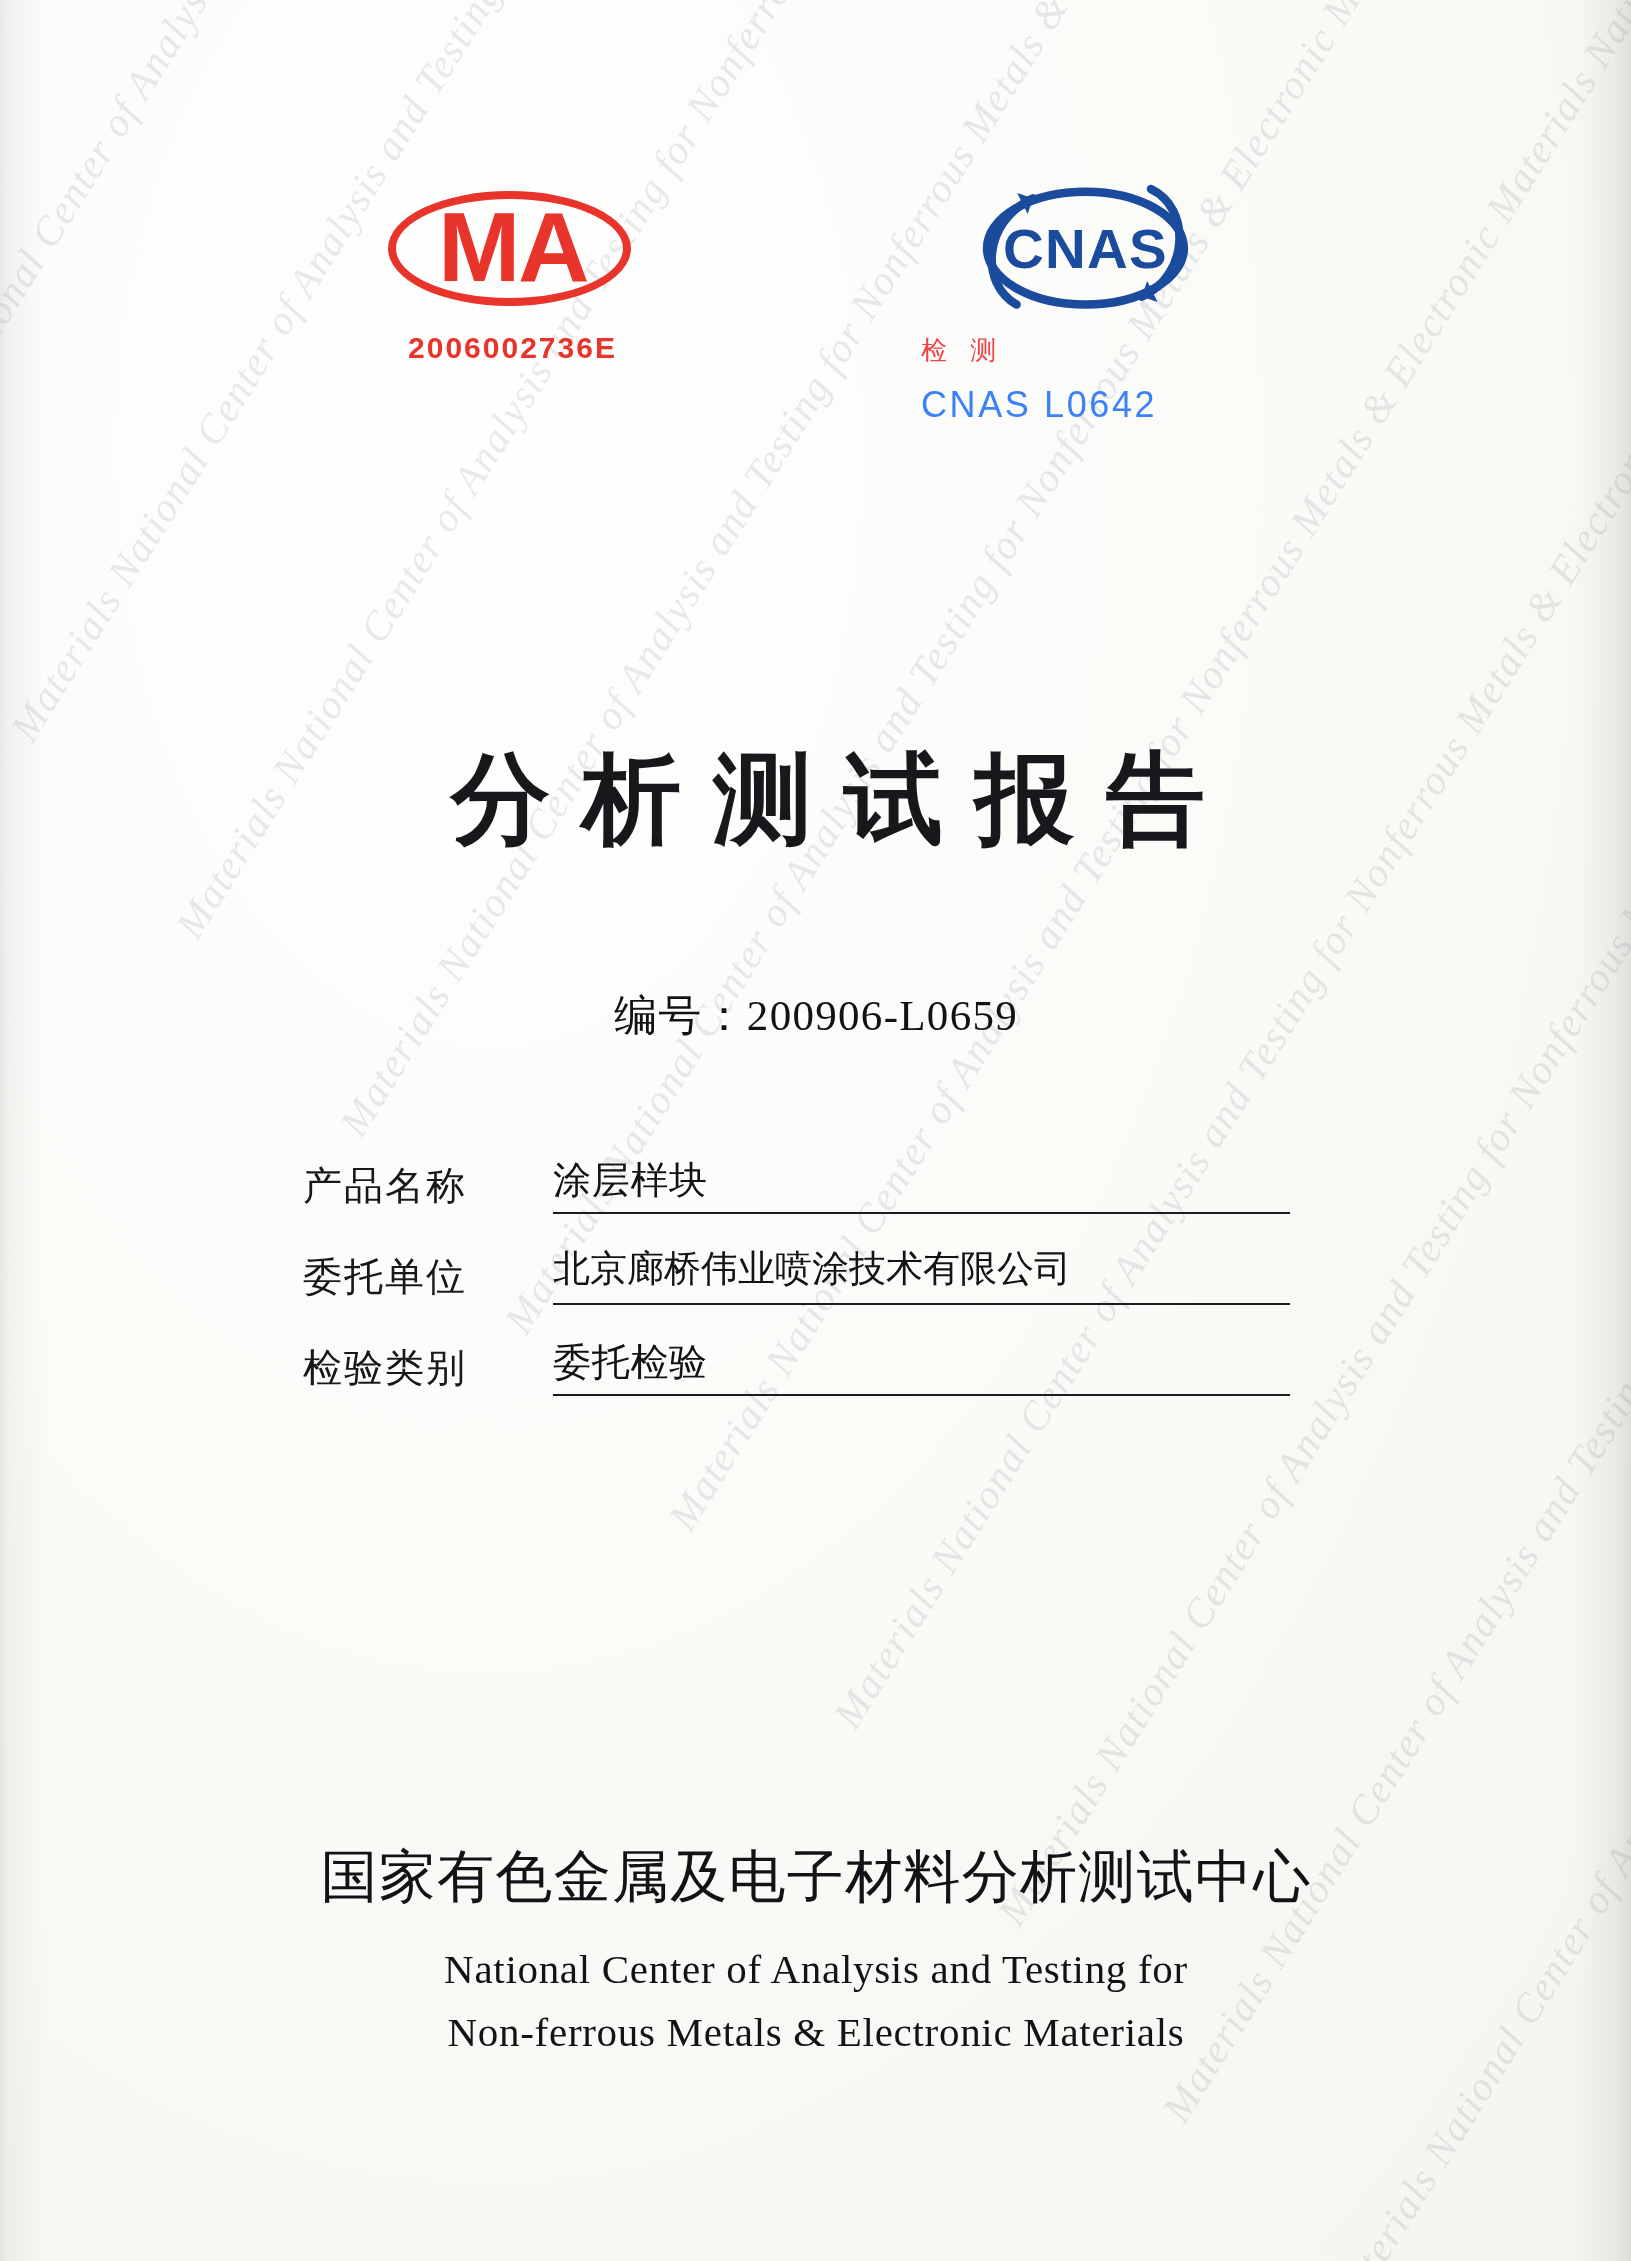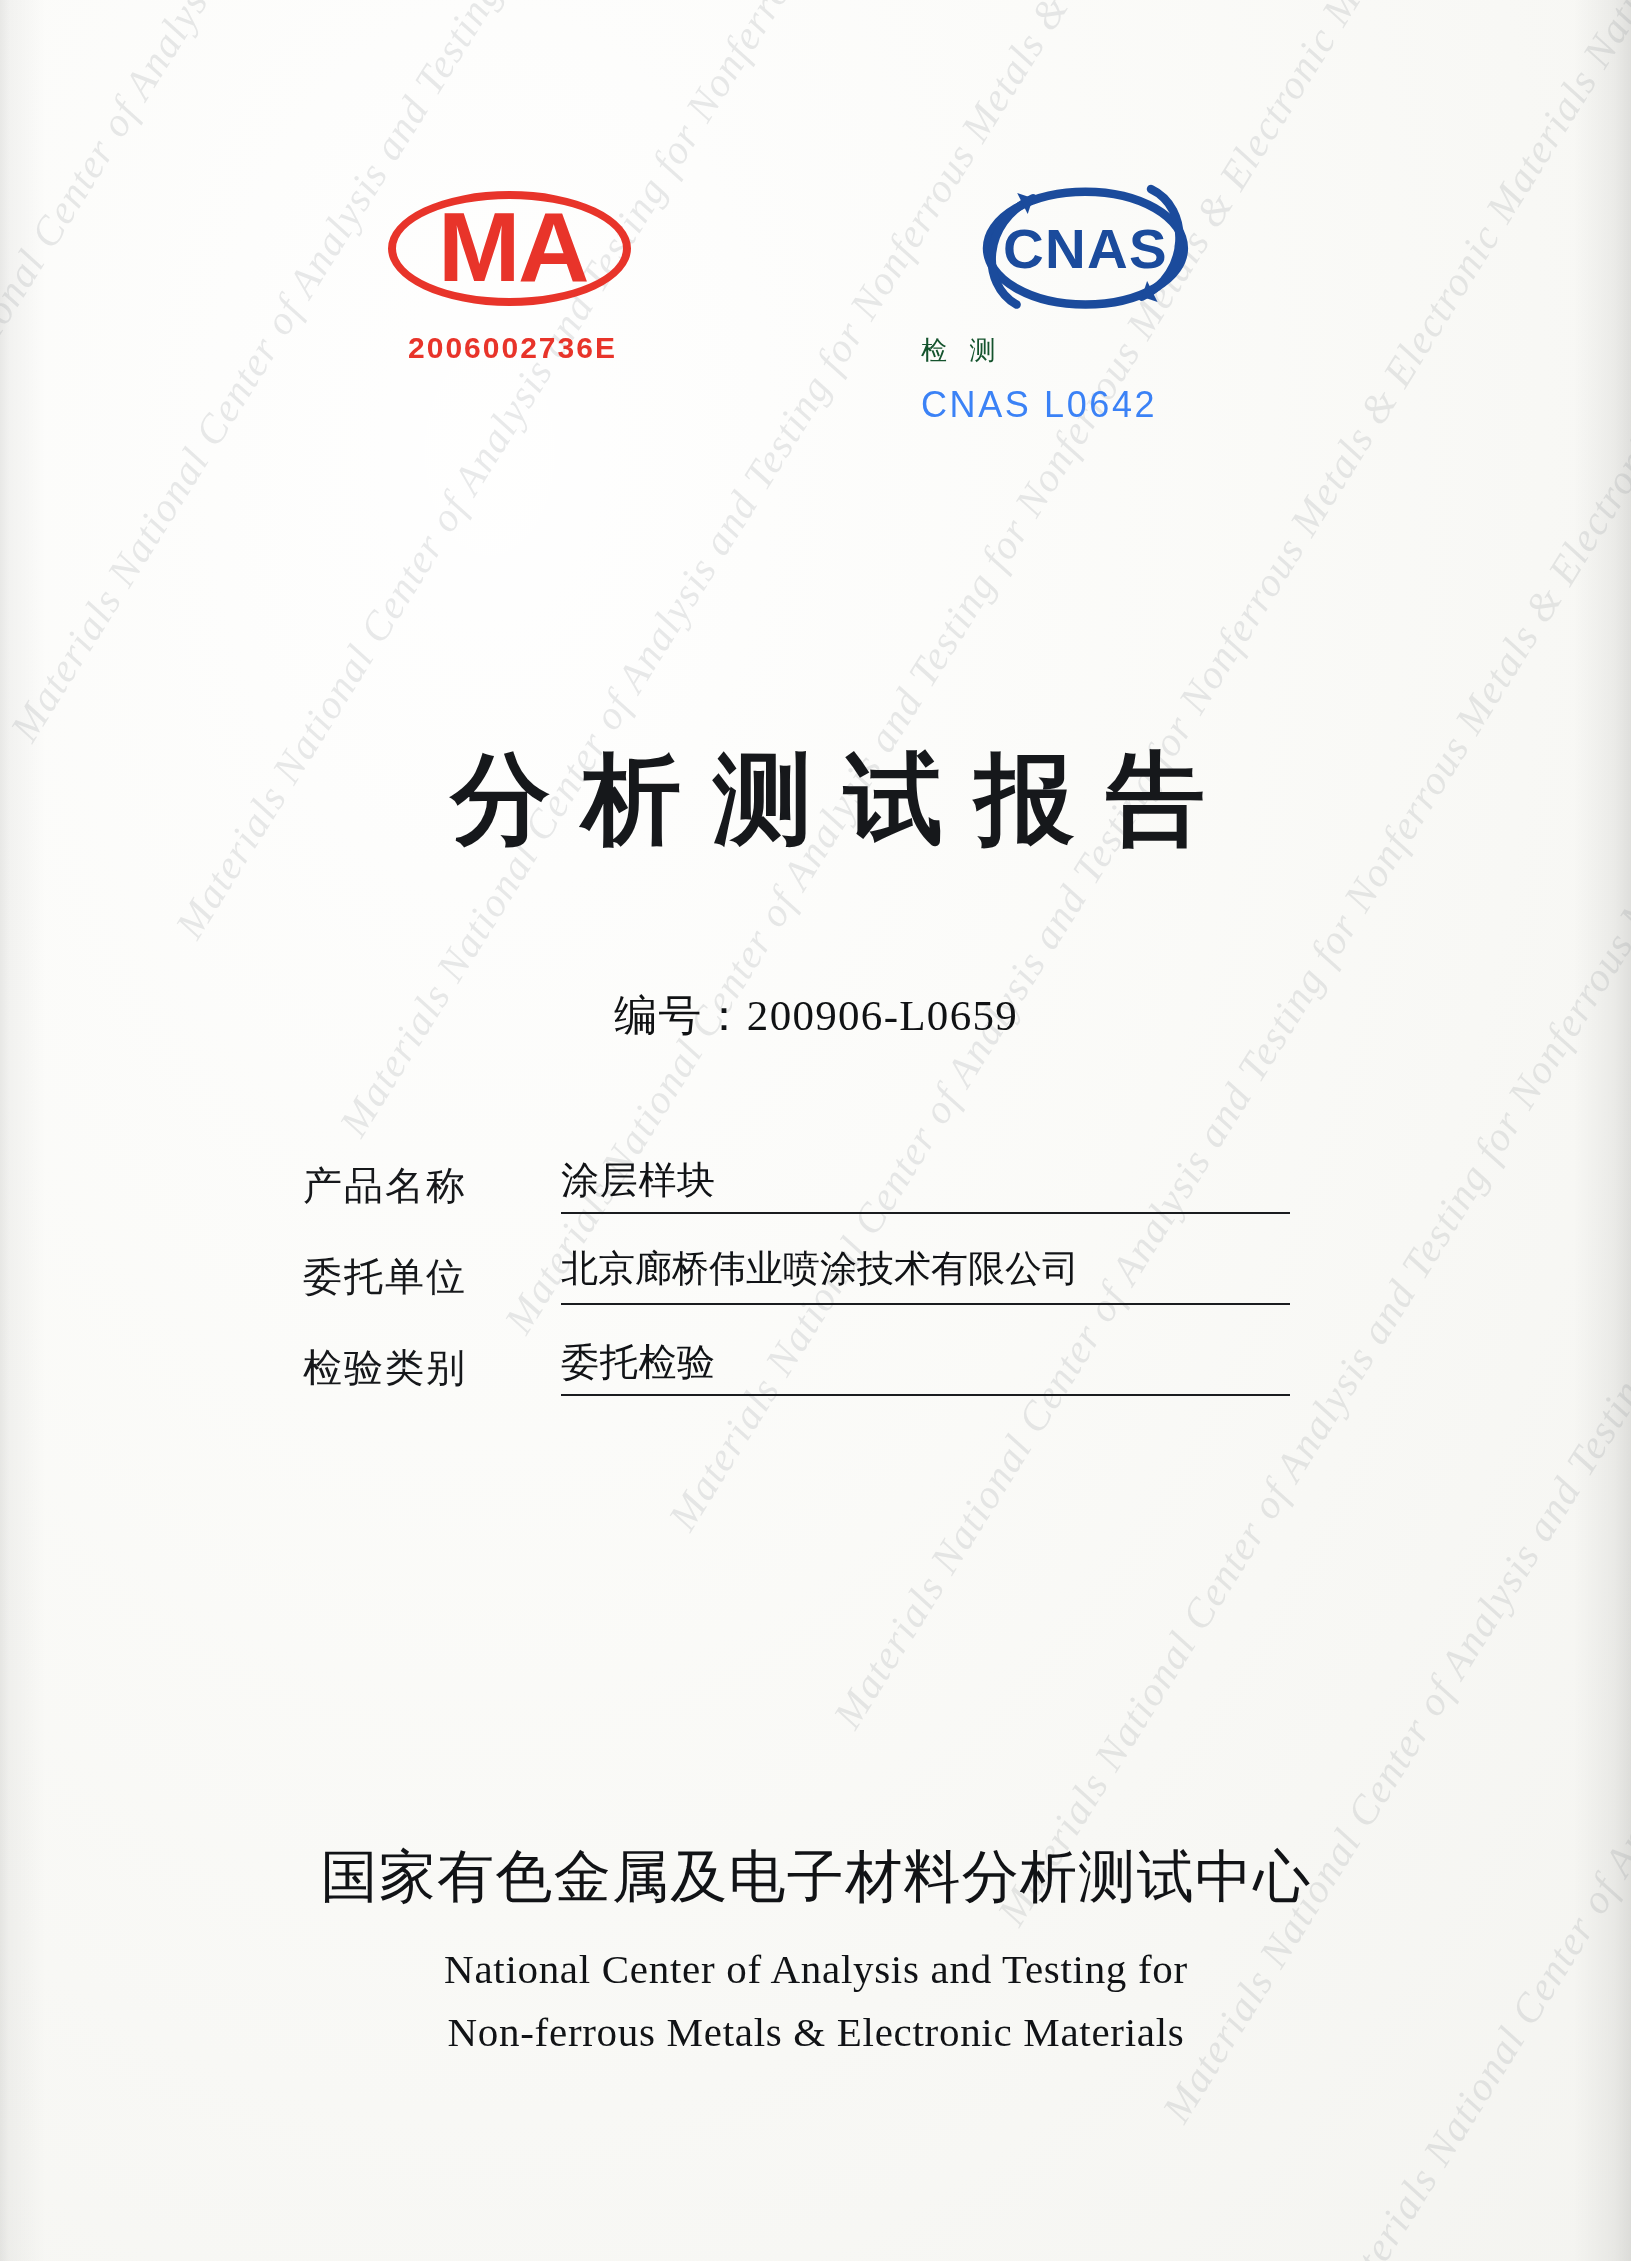--- a/index.html
+++ b/index.html
@@ -121,23 +121,23 @@
     text-align: left;
   }
   .cnas-mark {
     position: relative;
     width: 276px;
     height: 164px;
     margin: 0 auto;
   }
   .cnas-mark svg { display: block; }
   .cnas-sub {
-    font-family: Liberation Serif, serif;
+    font-family: Liberation Sans, sans-serif;
     font-size: 26px;
-    color: #14532d;
+    color: #ef4444;
     letter-spacing: 8px;
     margin-top: -6.6px;
   }
   .cnas-id {
     font-family: "Liberation Sans", sans-serif;
     font-size: 36px;
     color: #3b82f6;
     letter-spacing: 2.6px;
     margin-top: 16px;
   }
@@ -177,21 +177,20 @@
     top: 1151px;
     left: 303px;
     width: 987px;
     z-index: 3;
   }
   .field-row {
     display: flex;
     align-items: flex-end;
     margin-bottom: 28px;
     height: 63px;
-    gap: 8px;
   }
   .field-label {
     font-family: "DejaVu Sans", sans-serif;
     font-size: 39px;
     color: #16181b;
     letter-spacing: 2px;
     width: 250px;
     flex: 0 0 250px;
     line-height: 57px;
   }

